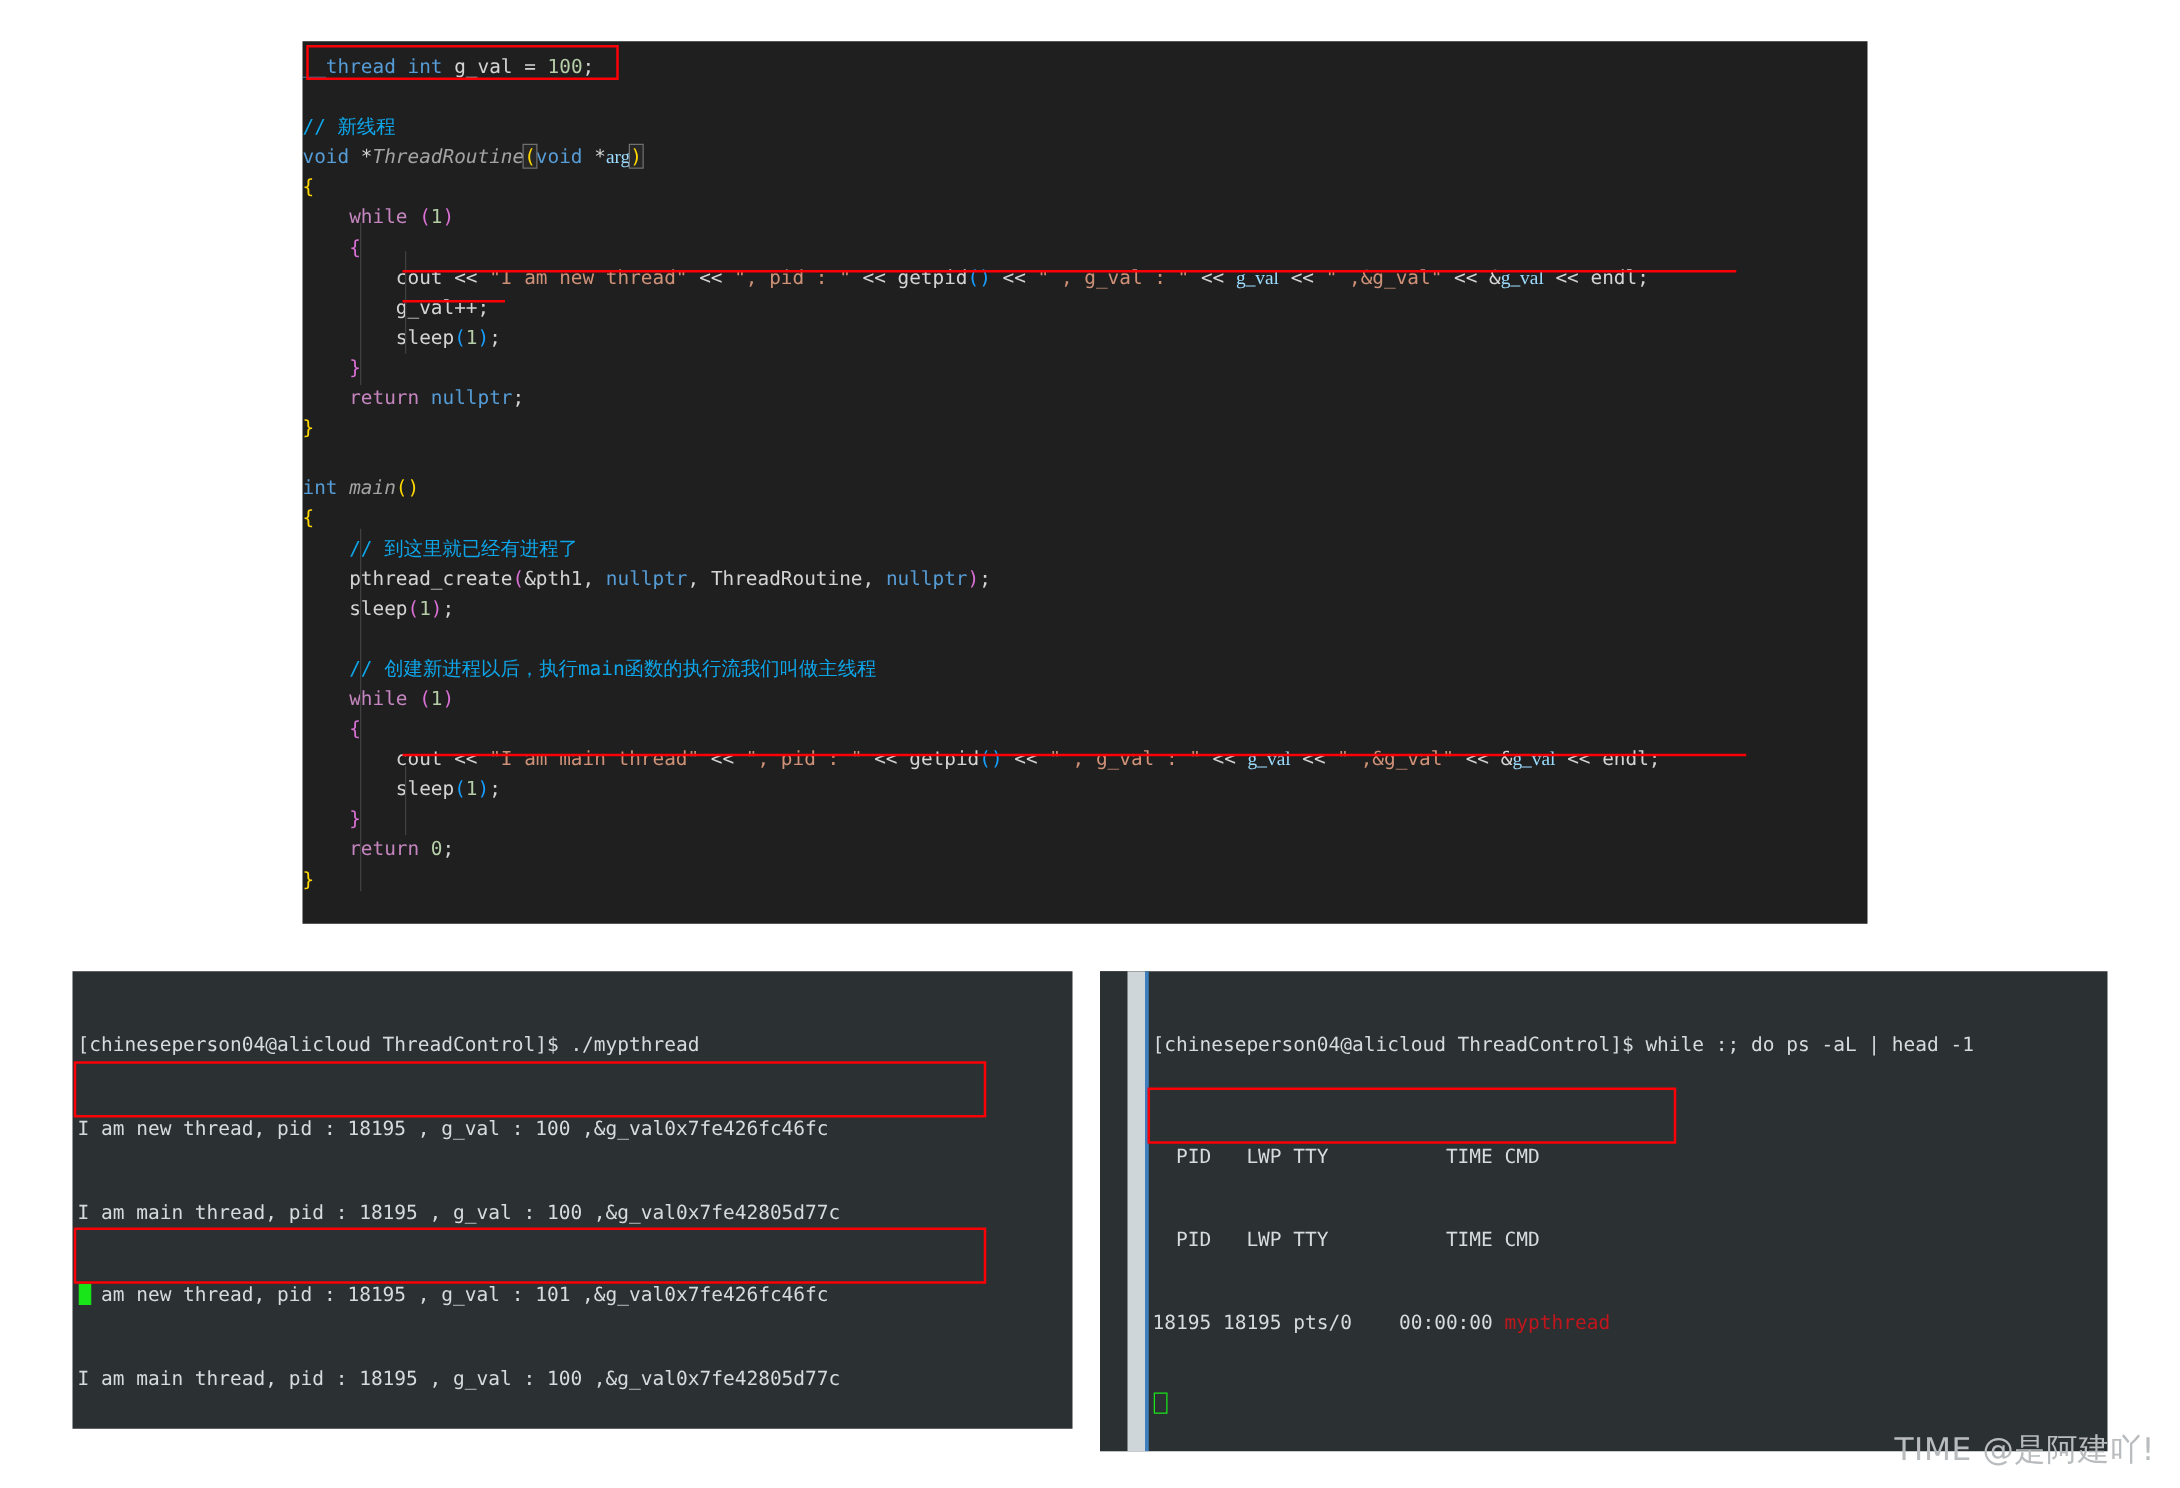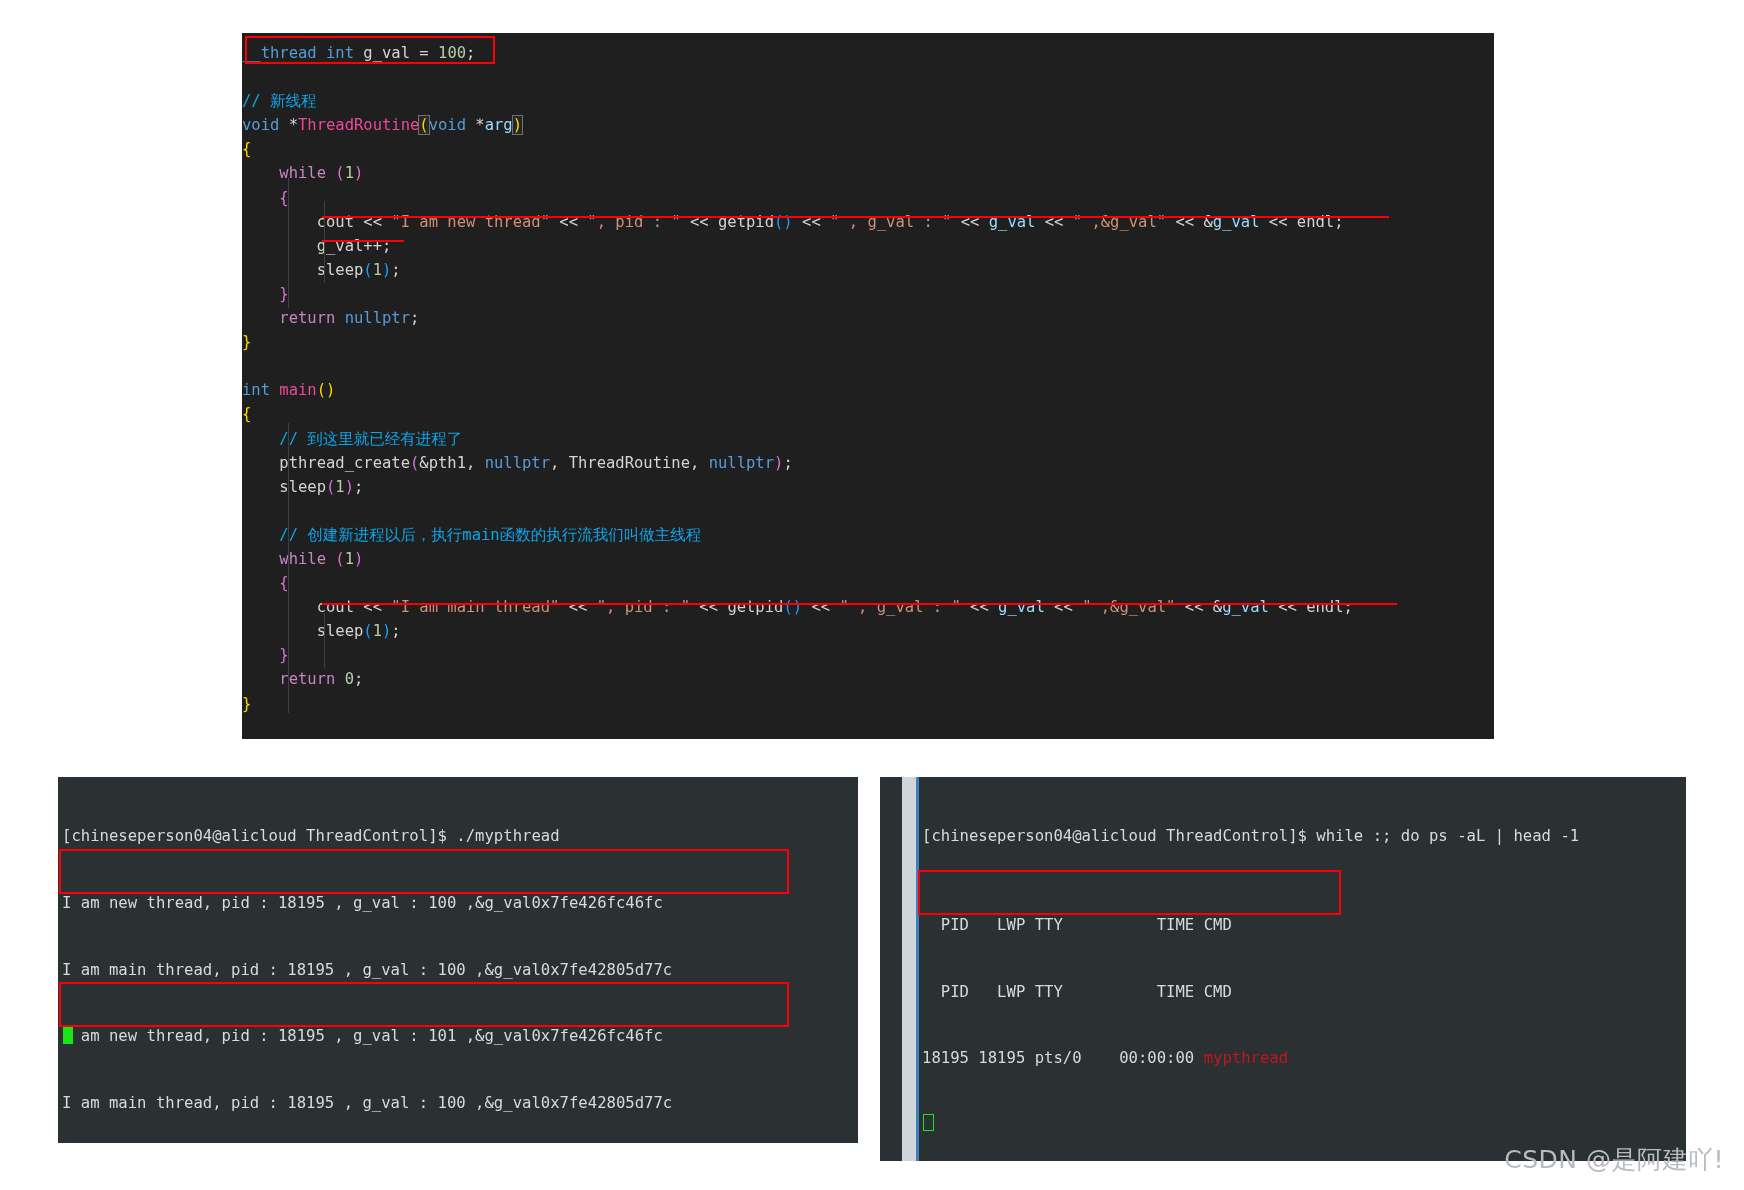--- a/index.html
+++ b/index.html
@@ -42,25 +42,25 @@
   .guide {
     position: absolute;
     width: 1px;
     background: #404040;
   }
 
   
   .kw      { color: #569cd6; }  
   .kwp     { color: #c586c0; }  
   .type    { color: #4ec9b0; }  
-  .fn      { color: #ec4899; }  
+  .fn      { color: #a3a3a3; font-style: italic; }  
   .str     { color: #ce9178; }  
   .num     { color: #b5cea8; }
   .cmt     { color: #0ea5e9; }  
-  .var     { color: #9cdcfe; }  
+  .var     { color: #9cdcfe; font-family: Liberation Serif, serif; }  
   .op      { color: #d4d4d4; }
   .br-y    { color: #ffd700; }  
   .br-m    { color: #da70d6; }  
   .br-b    { color: #179fff; }  
   .plain   { color: #d4d4d4; }
 
   .brk-hl  { outline: 1px solid #707070; background: rgba(255,255,255,0.04); }
 
   
   .redbox {
@@ -254,15 +254,15 @@
       
       
       
     </div>
 
     <div class="cursor-hollow" style="left:43px; top:337px;"></div>
 
     <div class="redbox" style="left:38px; top:93px; width:423px; height:45px;"></div>
   </div>
 
-  <div id="watermark">CSDN @是阿建吖!</div>
+  <div id="watermark">TIME @是阿建吖!</div>
 
 </div>
 
 </body></html>

